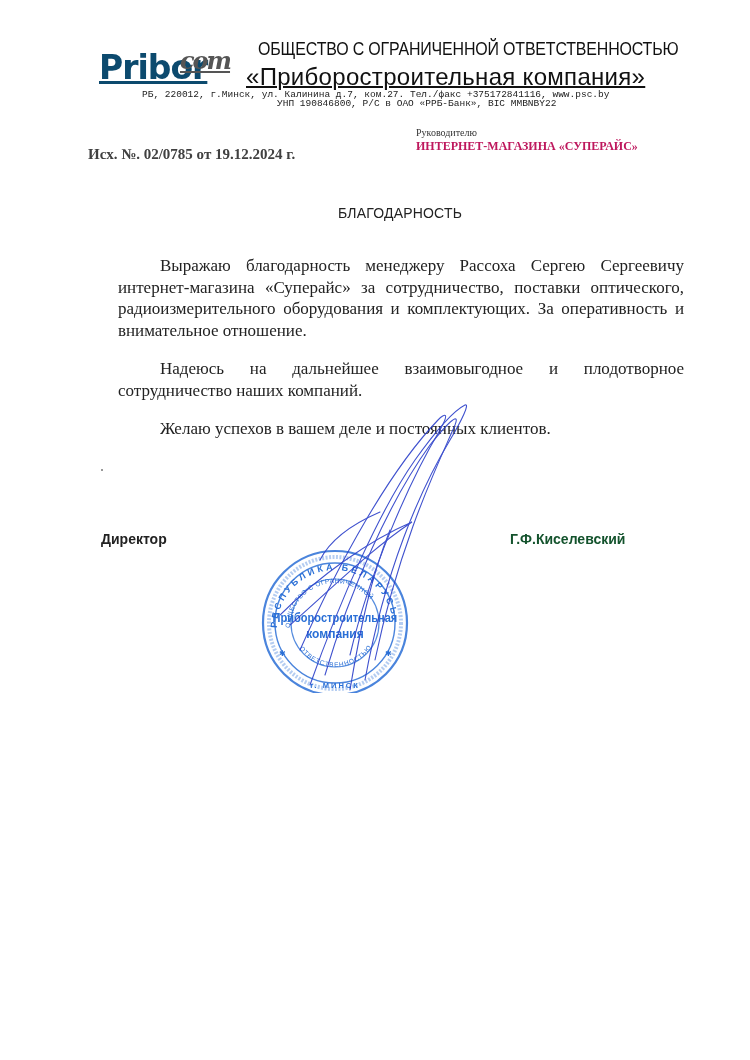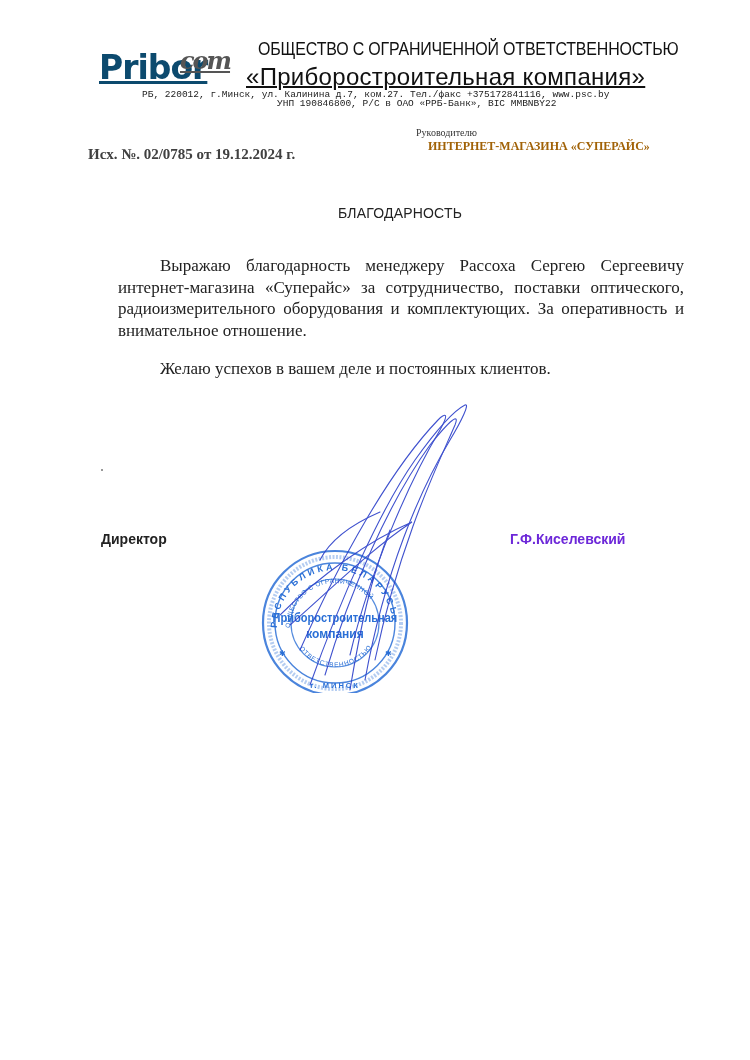--- a/index.html
+++ b/index.html
@@ -7,27 +7,27 @@
   .abs { position: absolute; }
   .logo { left: 99px; top: 48px; font-family: "DejaVu Sans", sans-serif; font-weight: bold; font-size: 33px; color: #0c4a6e; letter-spacing: -1px; text-decoration: underline; }
   .logo-sub { left: 180px; top: 46px; font-family: "DejaVu Serif", serif; font-style: italic; font-weight: bold; font-size: 24px; color: #555; letter-spacing: -2px; text-decoration: underline; }
   .org-line1 { left: 258px; top: 38px; font-family: "Liberation Sans", sans-serif; font-size: 19px; color: #111; transform: scaleX(0.84); transform-origin: left; letter-spacing: -0.2px; white-space: nowrap; }
   .org-line2 { left: 246px; top: 63px; font-family: "Liberation Sans", sans-serif; font-size: 24px; color: #111; text-decoration: underline; text-decoration-thickness: 2px; white-space: nowrap; letter-spacing: 0.3px; }
   .addr { font-family: "Liberation Mono", monospace; font-size: 9.5px; color: #222; white-space: nowrap; }
   .addr1 { left: 142px; top: 89px; }
   .addr2 { left: 277px; top: 98px; }
   .ref { left: 88px; top: 146px; font-family: "Liberation Serif", serif; font-weight: bold; font-size: 15px; color: #404040; white-space: nowrap; }
   .recip1 { left: 416px; top: 127px; font-family: "Liberation Serif", serif; font-size: 10px; color: #333; }
-  .recip2 { left: 416px; top: 139px; font-family: "Liberation Serif", serif; font-weight: bold; font-size: 12px; color: #a16207; white-space: nowrap; margin-left: 12px; }
+  .recip2 { left: 416px; top: 139px; font-family: "Liberation Serif", serif; font-weight: bold; font-size: 12px; color: #be185d; white-space: nowrap; }
   .title { left: 0; width: 800px; top: 205px; text-align: center; font-family: "Liberation Sans", sans-serif; font-size: 14px; color: #222; letter-spacing: 0.2px; }
   .body { left: 101px; top: 238px; width: 600px; font-family: "Liberation Serif", serif; font-size: 17px; line-height: 21.5px; color: #222; }
   .body p { margin: 17px; text-align: justify; text-indent: 42px; }
   .dot { left: 101px; top: 469px; width: 2px; height: 2px; background: #999; }
   .sig-role { left: 101px; top: 531px; font-family: "Liberation Sans", sans-serif; font-weight: bold; font-size: 14px; color: #222; }
-  .sig-name { left: 510px; top: 531px; font-family: "Liberation Sans", sans-serif; font-weight: bold; font-size: 14px; color: #6d28d9; }
+  .sig-name { left: 510px; top: 531px; font-family: "Liberation Sans", sans-serif; font-weight: bold; font-size: 14px; color: #14532d; }
   .stamp { left: 255px; top: 548px; width: 160px; height: 145px; }
   .signature { left: 280px; top: 400px; width: 220px; height: 300px; }
 </style>
 </head>
 <body>
 
 <div class="abs logo">Pribor</div>
 <div class="abs logo-sub">com</div>
 
 <div class="abs org-line1">ОБЩЕСТВО С ОГРАНИЧЕННОЙ ОТВЕТСТВЕННОСТЬЮ</div>
@@ -36,20 +36,21 @@
 <div class="abs addr addr2">УНП 190846800, Р/С в ОАО «РРБ-Банк», BIC MMBNBY22</div>
 
 <div class="abs ref">Исх. №. 02/0785 от 19.12.2024 г.</div>
 <div class="abs recip1">Руководителю</div>
 <div class="abs recip2">ИНТЕРНЕТ-МАГАЗИНА «СУПЕРАЙС»</div>
 
 <div class="abs title">БЛАГОДАРНОСТЬ</div>
 
 <div class="abs body">
   <p>Выражаю благодарность менеджеру Рассоха Сергею Сергеевичу интернет-магазина «Суперайс» за сотрудничество, поставки оптического, радиоизмерительного оборудования и комплектующих. За  оперативность и внимательное отношение.</p>
+  <p class="">Надеюсь на дальнейшее взаимовыгодное и плодотворное сотрудничество наших компаний.</p>
   <p>Желаю успехов в вашем деле и  постоянных клиентов.</p>
 </div>
 
 <div class="abs dot"></div>
 
 <div class="abs sig-role">Директор</div>
 <div class="abs sig-name">Г.Ф.Киселевский</div>
 
 <svg class="abs stamp" viewBox="0 0 160 145">
   <defs>

